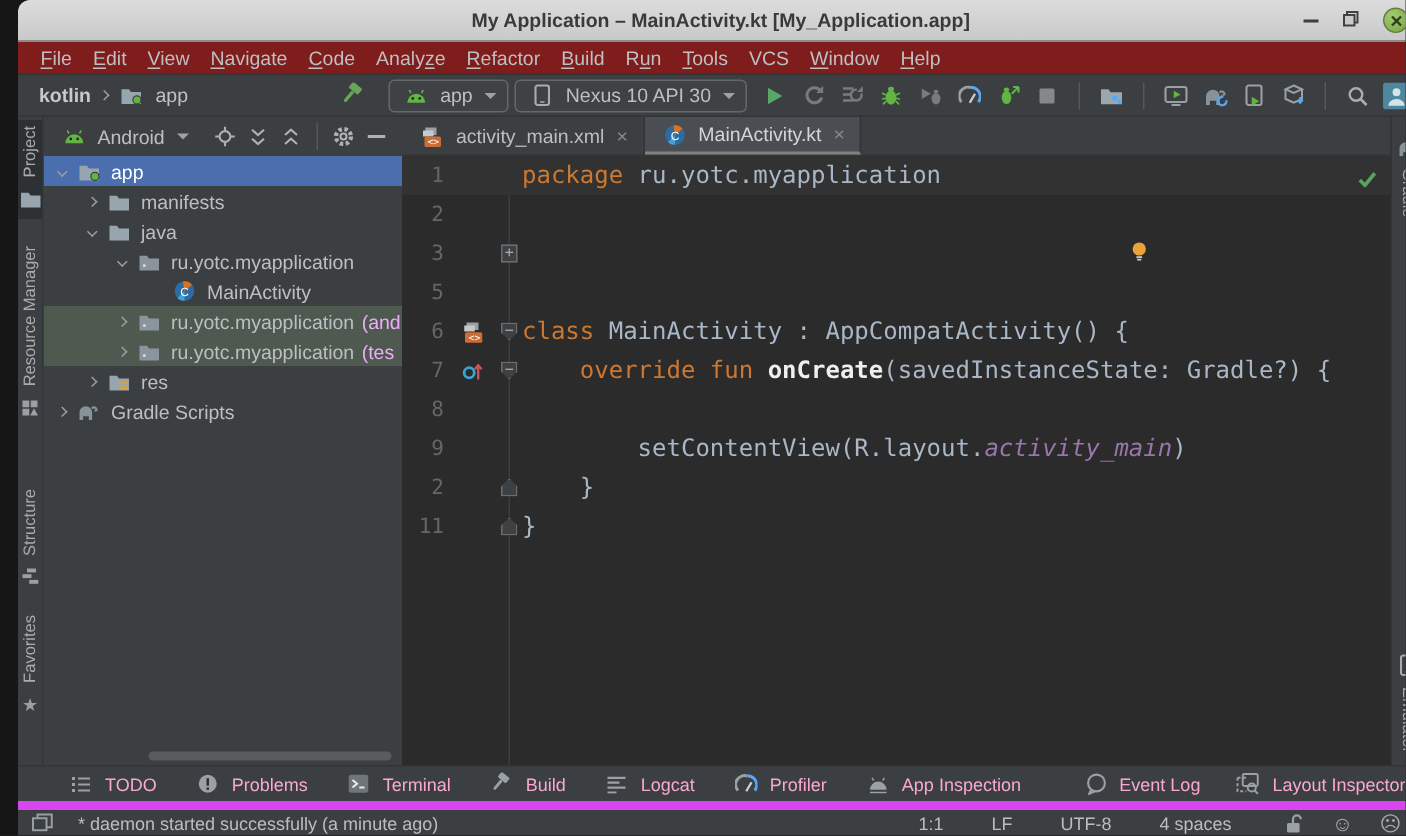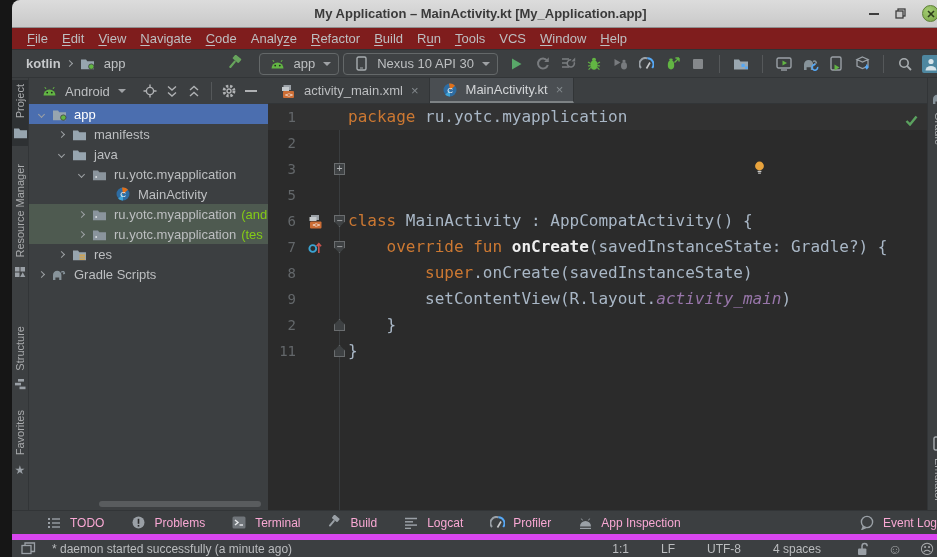--- a/index.html
+++ b/index.html
@@ -37,21 +37,21 @@
   .stripe-item .lbl{font-size:11px;color:#A9ABAD;white-space:nowrap;}
   .stripe.left .lbl{writing-mode:vertical-rl;transform:rotate(180deg);}
   .stripe.right .lbl{writing-mode:vertical-rl;}
   .stripe-item.active{background:#2E3133;}
   
   .ppanel{width:239px;background:#3C3F41;display:flex;flex-direction:column;position:relative;overflow:hidden;}
   .phead{height:26px;display:flex;align-items:center;padding:0 4px 0 10px;gap:6px;color:#BDBFC1;font-size:13px;flex:0 0 26px;}
   .phead .picons{display:flex;align-items:center;gap:2px;margin-left:8px;}
   .tree{flex:1;overflow:hidden;}
   .trow{height:20px;display:flex;align-items:center;font-size:13px;color:#BDBFC1;white-space:nowrap;gap:5px;}
-  .trow .sfx{color:#84cc16;}
+  .trow .sfx{color:#f0abfc;}
   .trow.selected{background:#4B6EAF;color:#fff;}
   .trow.hl{background:#4E5A50;}
   .pscroll{position:absolute;bottom:3px;left:70px;width:162px;height:6px;background:#595C5E;border-radius:3px;}
   
   .ecol{flex:1;display:flex;flex-direction:column;min-width:0;background:#2B2B2B;}
   .tabbar{height:26px;background:#3C3F41;display:flex;border-bottom:1px solid #323537;flex:0 0 26px;}
   .tab{display:flex;align-items:center;gap:6px;padding:0 10px;font-size:13px;color:#BCBEC0;border-right:1px solid #323537;}
   .tab .x{color:#848A8E;font-size:13px;margin-left:2px;}
   .tab.active{background:#4A4E52;border-bottom:2px solid #7E8284;color:#D3D5D7;}
   .editor{flex:1;position:relative;overflow:hidden;background:#2B2B2B;}
@@ -568,21 +568,20 @@
             </span>
             <span class="fslot">
               <span class="fmark open">−</span>
             </span>
             <pre class="codetext"><span class="pl">    </span><span class="kw">override fun</span><span class="pl"> </span><span class="fn">onCreate</span><span class="pl">(savedInstanceState: Gradle?) {</span></pre>
           </div>
           <div class="crow">
             <span class="lnum">8</span>
             <span class="gslot"></span>
             <span class="fslot"></span>
-            <pre class="codetext"><span class="pl">        </span><span class="kw">super</span><span class="pl">.onCreate(savedInstanceState)</span></pre>
           </div>
           <div class="crow">
             <span class="lnum">9</span>
             <span class="gslot"></span>
             <span class="fslot"></span>
             <pre class="codetext"><span class="pl">        setContentView(R.layout.</span><span class="prop">activity_main</span><span class="pl">)</span></pre>
           </div>
           <div class="crow">
             <span class="lnum">2</span>
             <span class="gslot"></span>
@@ -711,20 +710,33 @@
       </span>
     <span class="bb-right" id="bb-right">
         <span class="bb-item">
           <span class="ic">
             <svg width="15" height="15">
               <circle cx="8" cy="7" r="5.6" fill="none" stroke="#9AA0A6" stroke-width="1.4"></circle>
               <path d="M4.4 11.4 L3.2 14.2 L6.9 12.5" fill="none" stroke="#9AA0A6" stroke-width="1.4"></path>
             </svg>
           </span>
           <span>Event Log</span>
+        </span>
+        <span class="bb-item">
+          <span class="ic">
+            <svg width="16" height="15">
+              <g fill="none" stroke="#9AA0A6" stroke-width="1.3">
+                <path d="M1 3.5 h6 M1 3.5 v9 h6" stroke-dasharray="2 1.6"></path>
+                <rect x="4.5" y="1" width="10" height="8" rx="1"></rect>
+              </g>
+              <circle cx="10.5" cy="10" r="2.7" fill="none" stroke="#9AA0A6" stroke-width="1.3"></circle>
+              <line x1="12.4" y1="12" x2="14.6" y2="14.2" stroke="#9AA0A6" stroke-width="1.3"></line>
+            </svg>
+          </span>
+          <span>Layout Inspector</span>
         </span>
       </span>
   </div>
 
   <div class="statusbar">
     <span class="ic">
         <svg width="15" height="13">
           <rect x="1" y="3.5" width="9" height="8" fill="none" stroke="#9AA0A6" stroke-width="1.3"></rect>
           <path d="M4 3.5 V1 h9.5 v8.5 H10" fill="none" stroke="#9AA0A6" stroke-width="1.3"></path>
         </svg>

